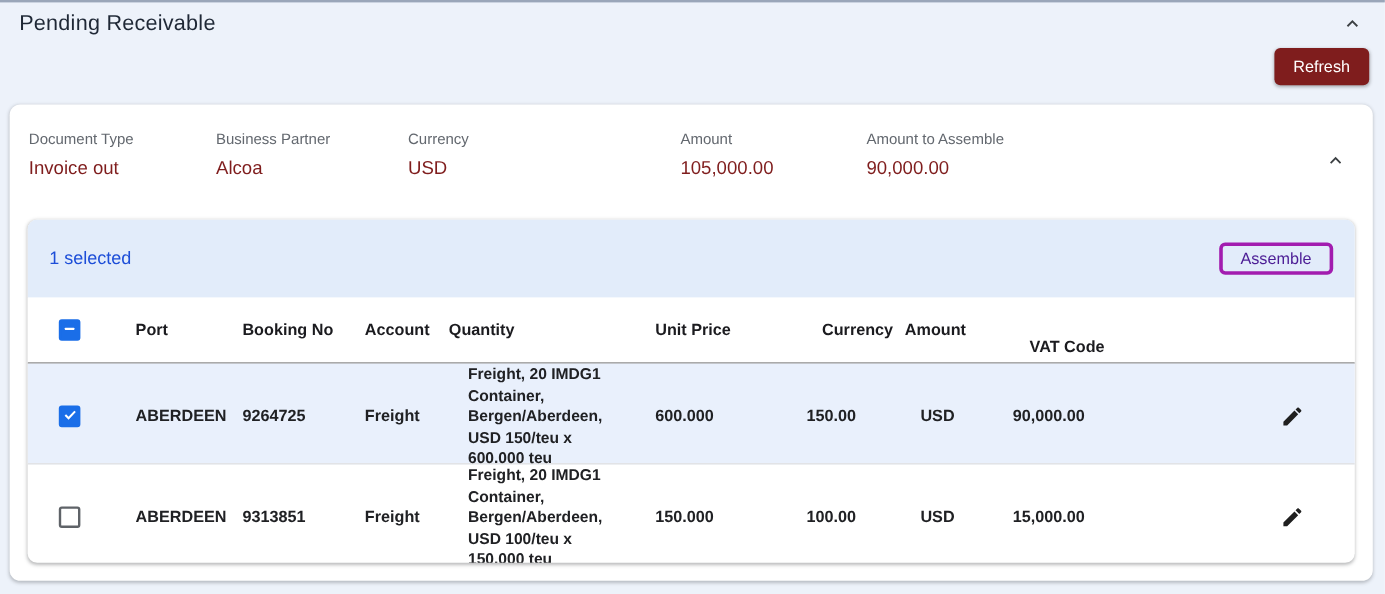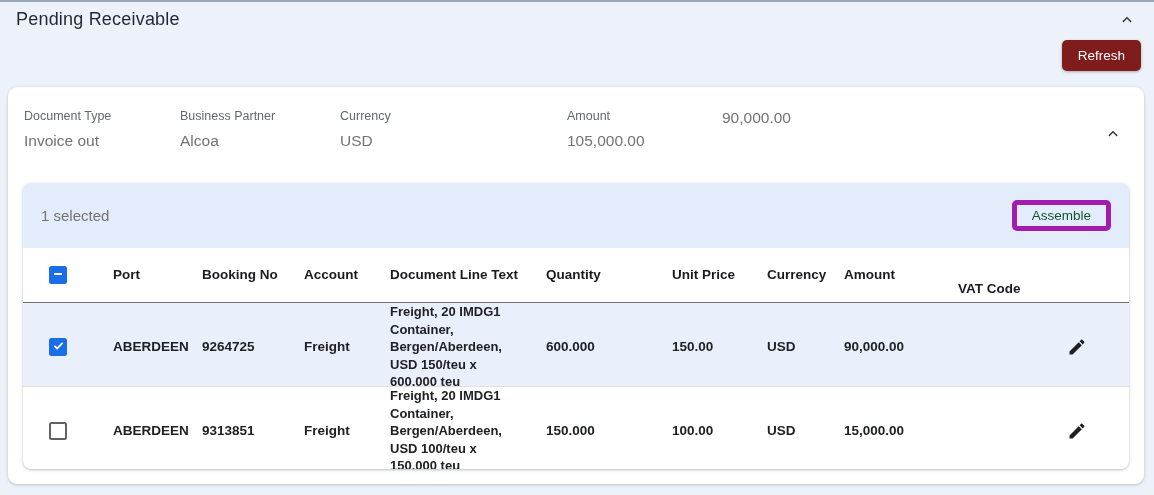--- a/index.html
+++ b/index.html
@@ -39,37 +39,37 @@
     display: flex; align-items: flex-start;
     padding: 22px 20px 16px 16px; height: 96px;
   }
   .summary-field { flex: 0 0 auto; }
   .summary-field:nth-child(1) { width: 156px; }
   .summary-field:nth-child(2) { width: 160px; }
   .summary-field:nth-child(3) { width: 227px; }
   .summary-field:nth-child(4) { width: 155px; }
   .summary-field:nth-child(5) { flex: 1 1 auto; }
   .summary-label { font-size: 12.5px; color: #63686f; margin-bottom: 9px; }
-  .summary-value { font-size: 15.5px; color: #737373; }
+  .summary-value { font-size: 15.5px; color: #7f1d1d; }
   .summary-collapse { margin-top: 14px; }
   .table-container {
     width: 1106px; margin: 0 auto;
     border-radius: 8px; overflow: hidden;
     box-shadow: 0 1px 3px rgba(60,64,67,.35);
     background: #fff;
   }
   .selection-bar {
     height: 65px; background: #e2ecfa;
     display: flex; align-items: center; justify-content: space-between;
     padding: 0 18px;
   }
-  .selection-count { font-size: 15px; color: #737373; }
+  .selection-count { font-size: 15px; color: #1d4ed8; }
   .btn-outlined {
-    background: transparent; color: #14532d;
-    border: 5px solid #a21caf; border-radius: 5px;
+    background: transparent; color: #4c1d95;
+    border: 3px solid #a21caf; border-radius: 5px;
     font-family: inherit; font-size: 13.5px;
     padding: 3px 15px; cursor: pointer;
   }
   .grid-row {
     display: grid;
     grid-template-columns: 70px 93px 102px 86px 172px 126px 82px 90px 100px 80px 105px;
     align-items: center;
   }
   .thead { height: 55px; border-bottom: 1px solid #737373; background: #fff; }
   .th { font-size: 13.5px; font-weight: 700; color: #1b1b1f; line-height: 20px; }
@@ -128,20 +128,21 @@
     </div>
     <div class="summary-field">
       <div class="summary-label">Currency</div>
       <div class="summary-value">USD</div>
     </div>
     <div class="summary-field">
       <div class="summary-label">Amount</div>
       <div class="summary-value">105,000.00</div>
     </div>
     <div class="summary-field">
+      <div class="summary-label">Amount to Assemble</div>
       <div class="summary-value">90,000.00</div>
     </div>
     <button class="icon-btn summary-collapse">
       <span>
         <svg width="18" height="18" viewBox="0 0 24 24">
             <polyline class="chev" points="6.5,14.5 12,9 17.5,14.5"></polyline>
           </svg>
       </span>
     </button>
   </div>
@@ -159,21 +160,20 @@
           <span>
             <svg width="12" height="12" viewBox="0 0 24 24">
                 <rect x="4" y="10.2" width="16" height="3.6" rx="1" fill="#ffffff"></rect>
               </svg>
           </span>
         </button>
       </div>
       <div class="th cell-l pad-port">Port</div>
       <div class="th cell-l">Booking No</div>
       <div class="th cell-l">Account</div>
-      <div class="th doc-head">Document Line Text</div>
       <div class="th cell-r">Quantity</div>
       <div class="th cell-r">Unit Price</div>
       <div class="th cell-l pad-cur">Currency</div>
       <div class="th cell-r">Amount</div>
       <div class="th cell-l pad-vat">VAT Code</div>
       <div></div>
     </div>
 
     <div class="grid-row data-row row-1 selected">
       <div class="cb-cell">

